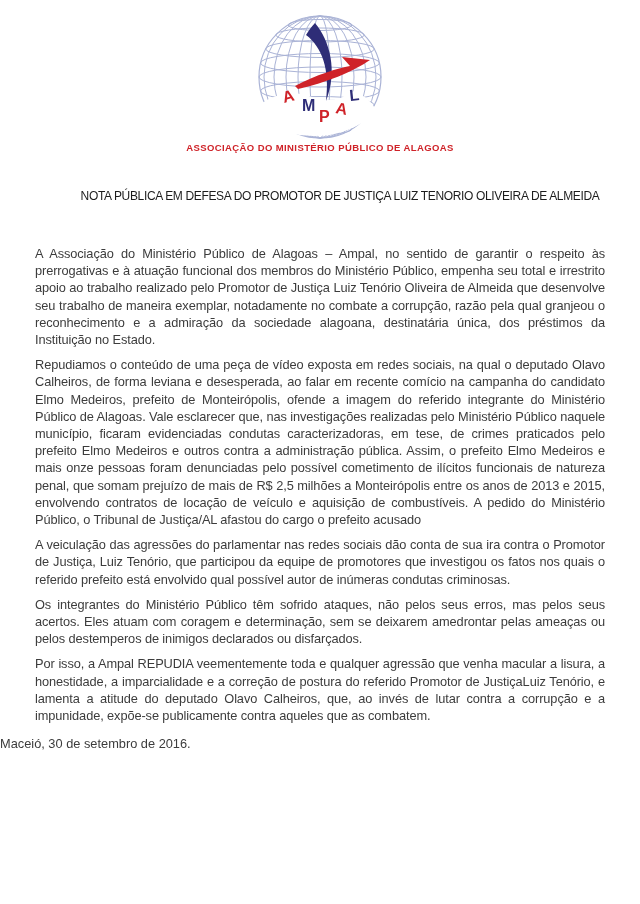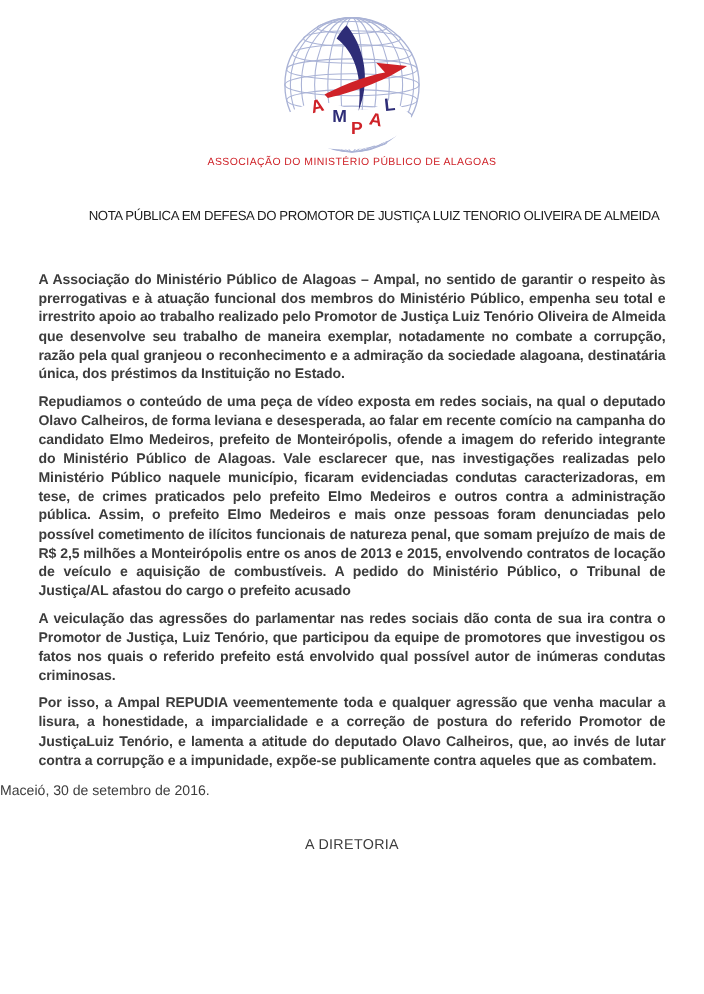--- a/index.html
+++ b/index.html
@@ -27,21 +27,21 @@
   .sail{ fill:var(--brand-navy); }
   .swoosh{ fill:var(--brand-red); }
   .logo-letter{
     font-family:"Liberation Sans",sans-serif;
     font-weight:bold; font-size:16px;
   }
   .assoc-name{
     margin-top:2px;
     text-align:center;
     color:var(--brand-red);
-    font-weight:normal;
+    font-weight:bold;
     font-size:9.5px;
     letter-spacing:0.4px;
   }
   .doc-title{
     margin-top:36px;
     text-align:center;
     white-space:nowrap;
     color:var(--title-text);
     font-weight:normal;
     font-size:12px;
@@ -49,21 +49,20 @@
     margin-left:40px;
   }
   .body-block{
     margin-top:42px;
     padding:0 35px;
     color:var(--body-text);
     font-size:12.8px;
     letter-spacing:-0.1px;
     line-height:17.2px;
     text-align:justify;
-    font-weight:bold;
   }
   .body-par{ margin:0 0 8px 0; }
   .date-line{
     margin-top:12px;
     text-align:left;
     color:var(--body-text);
     font-size:12.8px;
   }
   .signature{
     margin-top:34px;
@@ -113,20 +112,20 @@
     </svg>
     <div class="assoc-name">ASSOCIAÇÃO DO MINISTÉRIO PÚBLICO DE ALAGOAS</div>
   </div>
 
   <div class="doc-title">NOTA PÚBLICA EM DEFESA DO PROMOTOR DE JUSTIÇA LUIZ TENORIO OLIVEIRA DE ALMEIDA</div>
 
   <div class="body-block">
     <p class="body-par">A Associação do Ministério Público de Alagoas – Ampal, no sentido de garantir o respeito às prerrogativas e à atuação funcional dos membros do Ministério Público, empenha seu total e irrestrito apoio ao trabalho realizado pelo Promotor de Justiça Luiz Tenório Oliveira de Almeida que desenvolve seu trabalho de maneira exemplar, notadamente no combate a corrupção, razão pela qual granjeou o reconhecimento e a admiração da sociedade alagoana, destinatária única, dos préstimos da Instituição no Estado.</p>
     <p class="body-par">Repudiamos o conteúdo de uma peça de vídeo exposta em redes sociais, na qual o deputado Olavo Calheiros, de forma leviana e desesperada, ao falar em recente comício na campanha do candidato Elmo Medeiros, prefeito de Monteirópolis, ofende a imagem do referido integrante do Ministério Público de Alagoas. Vale esclarecer que, nas investigações realizadas pelo Ministério Público naquele município, ficaram evidenciadas condutas caracterizadoras, em tese, de crimes praticados pelo prefeito Elmo Medeiros e outros contra a administração pública. Assim, o prefeito Elmo Medeiros e mais onze pessoas foram denunciadas pelo possível cometimento de ilícitos funcionais de natureza penal, que somam prejuízo de mais de R$ 2,5 milhões a Monteirópolis entre os anos de 2013 e 2015, envolvendo contratos de locação de veículo e aquisição de combustíveis. A pedido do Ministério Público, o Tribunal de Justiça/AL afastou do cargo o prefeito acusado</p>
     <p class="body-par">A veiculação das agressões do parlamentar nas redes sociais dão conta de sua ira contra o Promotor de Justiça, Luiz Tenório, que participou da equipe de promotores que investigou os fatos nos quais o referido prefeito está envolvido qual possível autor de inúmeras condutas criminosas.</p>
+    <p class="body-par">Os integrantes do Ministério Público têm sofrido ataques, não pelos seus erros, mas pelos seus acertos. Eles atuam com coragem e determinação, sem se deixarem amedrontar pelas ameaças ou pelos destemperos de inimigos declarados ou disfarçados.</p>
     <p class="body-par">Por isso, a Ampal REPUDIA veementemente toda e qualquer agressão que venha macular a lisura, a honestidade, a imparcialidade e a correção de postura do referido Promotor de JustiçaLuiz Tenório, e lamenta a atitude do deputado Olavo Calheiros, que, ao invés de lutar contra a corrupção e a impunidade, expõe-se publicamente contra aqueles que as combatem.</p>
   </div>
 
   <div class="date-line">Maceió, 30 de setembro de 2016.</div>
 
-  <div class="signature">A DIRETORIA</div>
 
 </div>
 
 </body></html>

